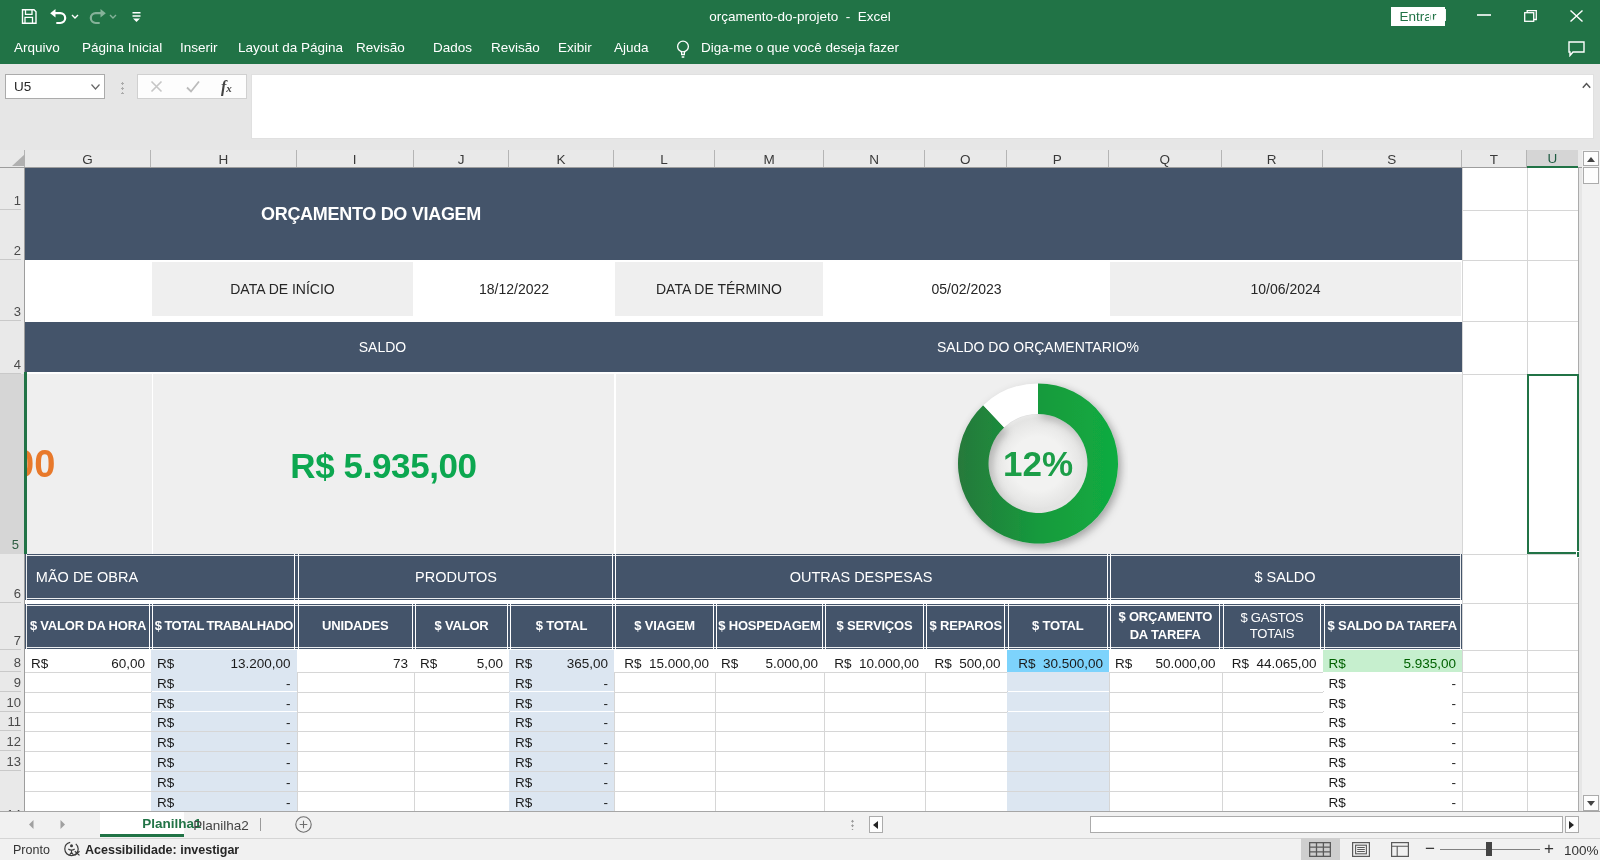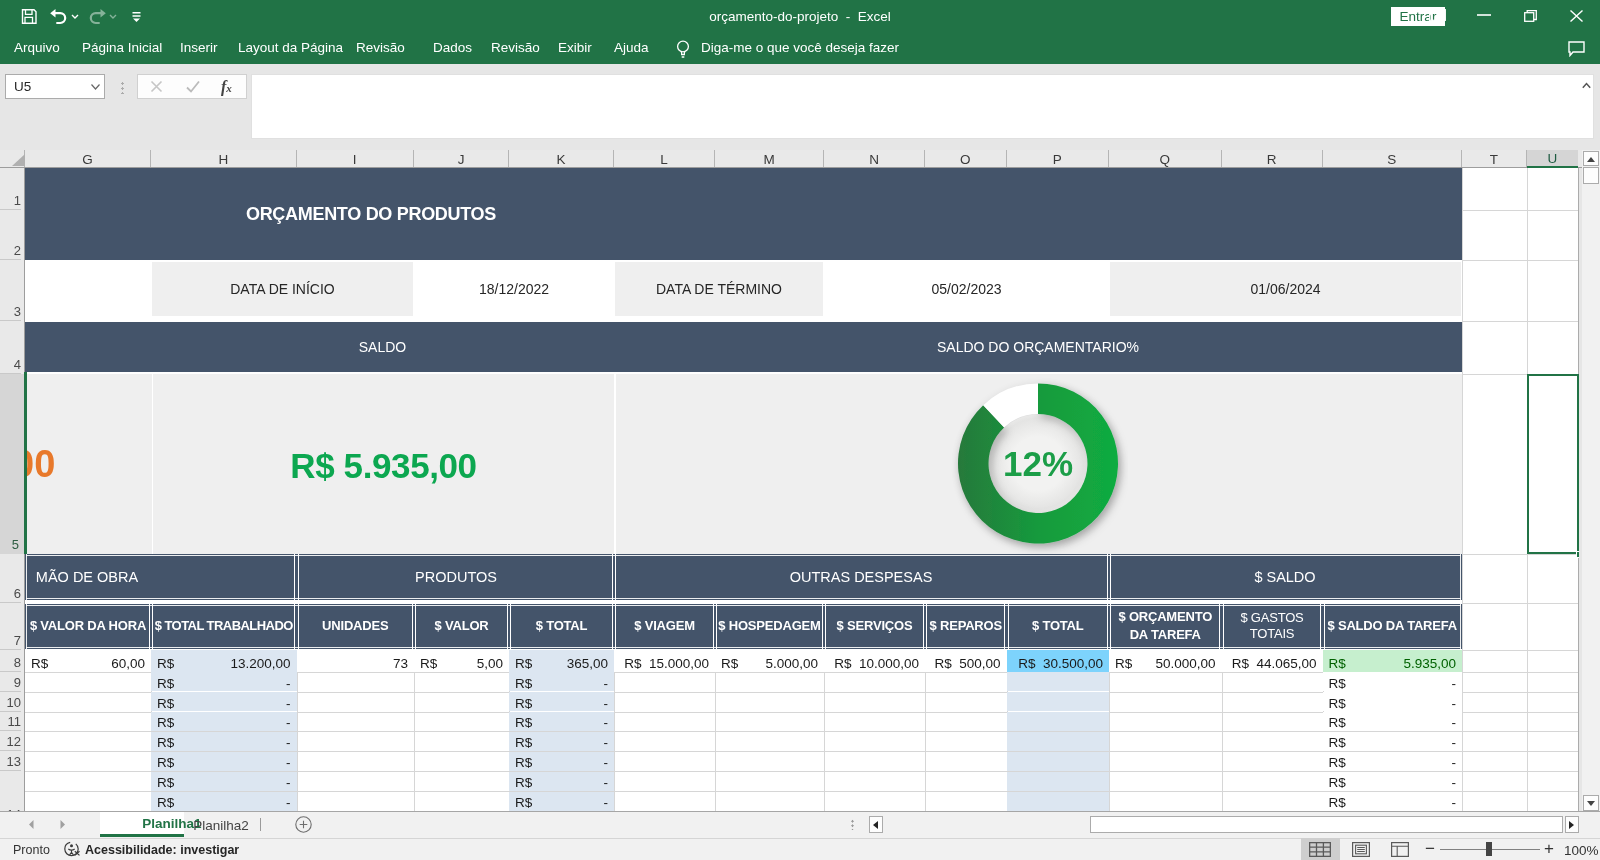--- a/index.html
+++ b/index.html
@@ -156,26 +156,26 @@
 <div class="abs" style="left:824px;top:650px;width:1px;height:161px;background:#D6D6D6;"></div>
 <div class="abs" style="left:925px;top:650px;width:1px;height:161px;background:#D6D6D6;"></div>
 <div class="abs" style="left:1006.5px;top:650px;width:1px;height:161px;background:#D6D6D6;"></div>
 <div class="abs" style="left:1109px;top:650px;width:1px;height:161px;background:#D6D6D6;"></div>
 <div class="abs" style="left:1221.5px;top:650px;width:1px;height:161px;background:#D6D6D6;"></div>
 <div class="abs" style="left:1322.5px;top:650px;width:1px;height:161px;background:#D6D6D6;"></div>
 <div class="abs" style="left:1462px;top:168px;width:1px;height:643px;background:#D6D6D6;"></div>
 <div class="abs" style="left:1526.5px;top:168px;width:1px;height:643px;background:#D6D6D6;"></div>
 <div class="abs" style="left:1577.5px;top:168px;width:1px;height:643px;background:#ABABAB;"></div>
 <div class="abs" style="left:25px;top:168px;width:1437px;height:92px;background:#44546A;"></div>
-<div class="abs" style="left:25px;top:168px;width:692px;height:92px;display:flex;align-items:center;justify-content:center;color:#fff;font-weight:bold;font-size:18px;letter-spacing:-0.3px;">ORÇAMENTO DO PRODUTOS</div>
+<div class="abs" style="left:25px;top:168px;width:692px;height:92px;display:flex;align-items:center;justify-content:center;color:#fff;font-weight:bold;font-size:18px;letter-spacing:-0.3px;">ORÇAMENTO DO VIAGEM</div>
 <div class="abs flex" style="left:152px;top:262px;width:261px;height:54px;background:#EFEFEF;color:#262626;font-size:14px;">DATA DE INÍCIO</div>
 <div class="abs flex" style="left:415px;top:262px;width:198px;height:54px;background:#fff;color:#262626;font-size:14px;">18/12/2022</div>
 <div class="abs flex" style="left:615px;top:262px;width:208px;height:54px;background:#EFEFEF;color:#262626;font-size:14px;">DATA DE TÉRMINO</div>
 <div class="abs flex" style="left:825px;top:262px;width:283px;height:54px;background:#fff;color:#262626;font-size:14px;">05/02/2023</div>
-<div class="abs flex" style="left:1110px;top:262px;width:351px;height:54px;background:#EFEFEF;color:#262626;font-size:14px;">01/06/2024</div>
+<div class="abs flex" style="left:1110px;top:262px;width:351px;height:54px;background:#EFEFEF;color:#262626;font-size:14px;">10/06/2024</div>
 <div class="abs" style="left:25px;top:322px;width:1437px;height:50px;background:#44546A;"></div>
 <div class="abs flex" style="left:151px;top:322px;width:463px;height:50px;color:#fff;font-size:14px;">SALDO</div>
 <div class="abs flex" style="left:614px;top:322px;width:848px;height:50px;color:#fff;font-size:14px;">SALDO DO ORÇAMENTARIO%</div>
 <div class="abs" style="left:25px;top:374px;width:1437px;height:179.5px;background:#EFEFEF;"></div>
 <div class="abs" style="left:152px;top:374px;width:1px;height:179.5px;background:#fff;"></div>
 <div class="abs" style="left:614px;top:374px;width:1.5px;height:179.5px;background:#fff;"></div>
 <div class="abs" style="left:25px;top:374px;width:126px;height:179.5px;overflow:hidden;">
     <div style="position:absolute;left:-12px;top:69px;color:#E8792B;font-weight:bold;font-size:38px;">00</div>
   </div>
 <div class="abs flex" style="left:153px;top:374px;width:461px;height:180px;color:#0CA750;font-weight:bold;font-size:35px;padding-top:4px;letter-spacing:-0.4px;box-sizing:border-box;">R$ 5.935,00</div>

